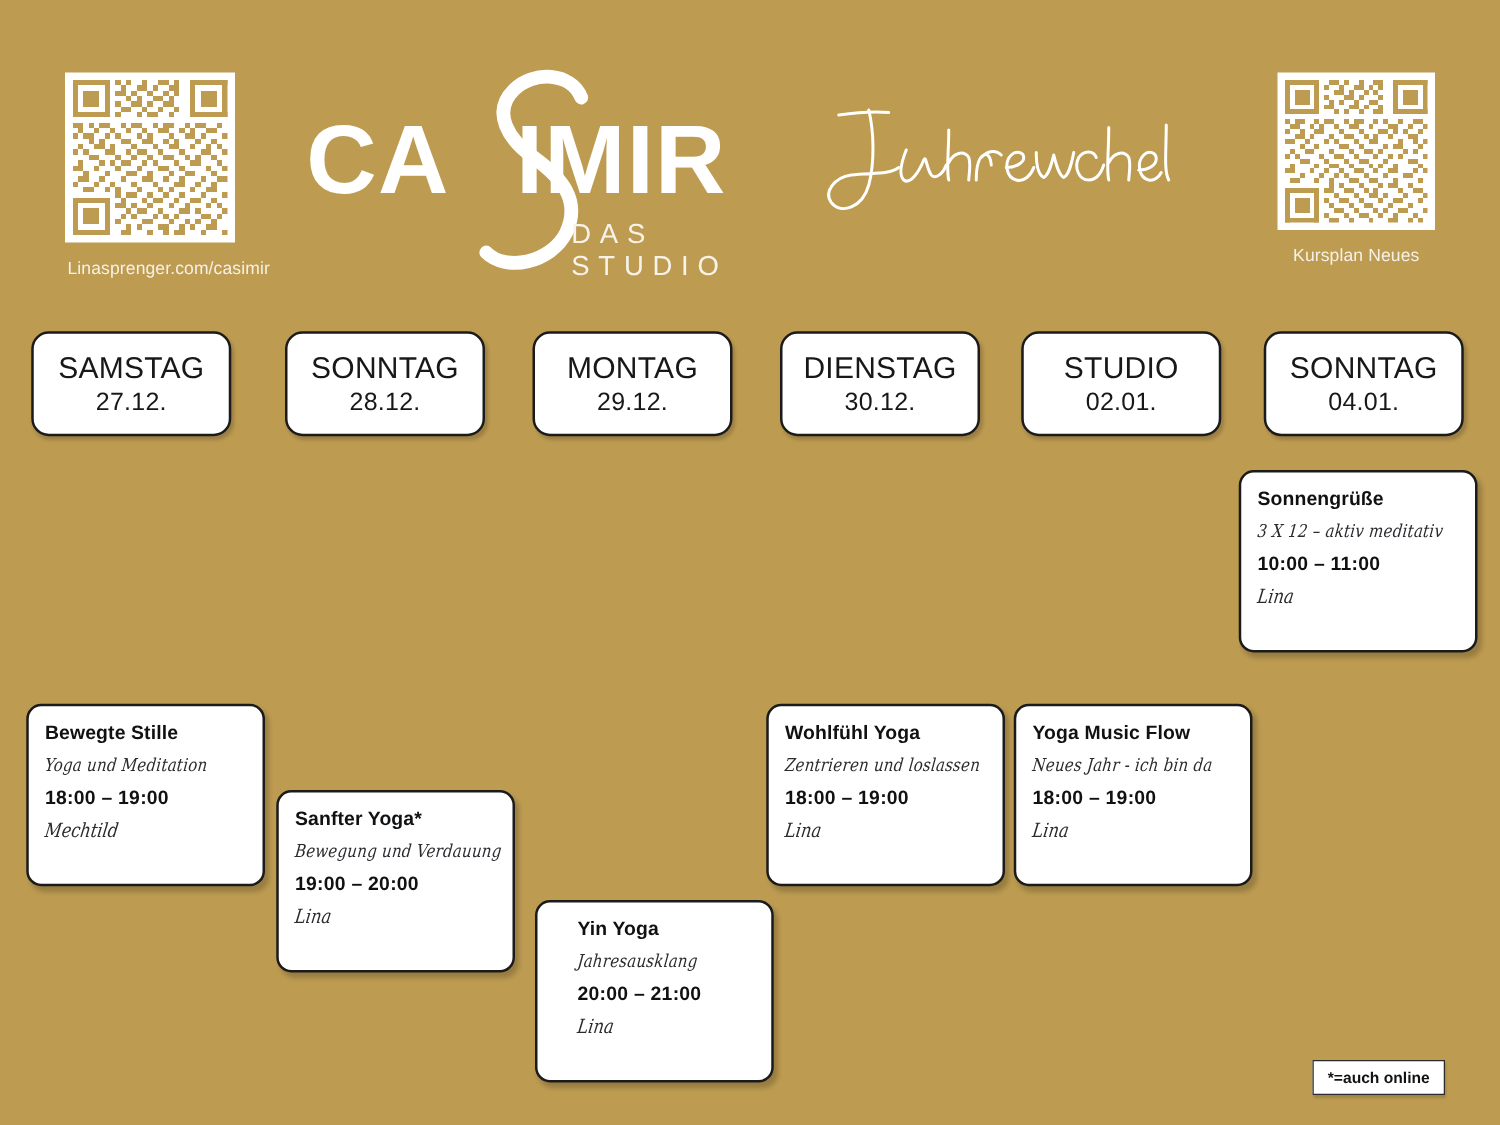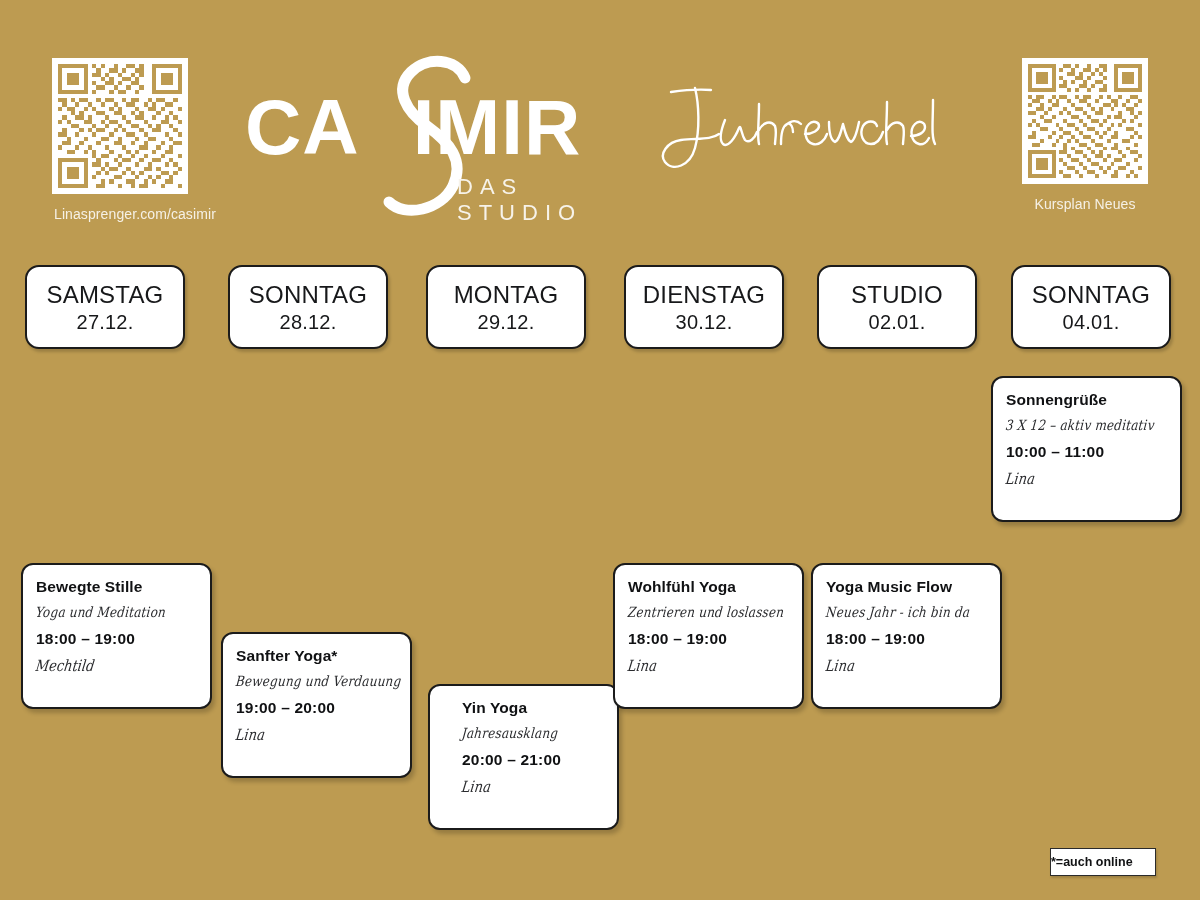--- a/index.html
+++ b/index.html
@@ -151,21 +151,21 @@
   
   .footnote {
     position: absolute;
     left: 1050px; top: 848px;
     width: 106px; height: 28px;
     background: #ffffff;
     border: 1px solid #2b2b2b;
     box-sizing: border-box;
     display: flex;
     align-items: center;
-    justify-content: flex-start;
+    justify-content: center;
     font-size: 12.5px;
     font-weight: 700;
     color: #111214;
     box-shadow: 1px 2px 2px rgba(0,0,0,.16);
   }
 </style>
 </head>
 <body>
 
 <div class="header">
@@ -664,21 +664,21 @@
   <div class="c-teacher">Mechtild</div>
 </div>
 
 <div class="class-card" style="left:221px; top:632px;">
   <div class="c-title">Sanfter Yoga*</div>
   <div class="c-sub">Bewegung und Verdauung</div>
   <div class="c-time">19:00 – 20:00</div>
   <div class="c-teacher">Lina</div>
 </div>
 
-<div class="class-card" style="left:428px; top:684px;padding-left:32px;">
+<div class="class-card" style="left:428px; top:720px;padding-left:32px;">
   <div class="c-title">Yin Yoga</div>
   <div class="c-sub">Jahresausklang</div>
   <div class="c-time">20:00 – 21:00</div>
   <div class="c-teacher">Lina</div>
 </div>
 
 <div class="class-card" style="left:613px; top:563px;">
   <div class="c-title">Wohlfühl Yoga</div>
   <div class="c-sub">Zentrieren und loslassen</div>
   <div class="c-time">18:00 – 19:00</div>

